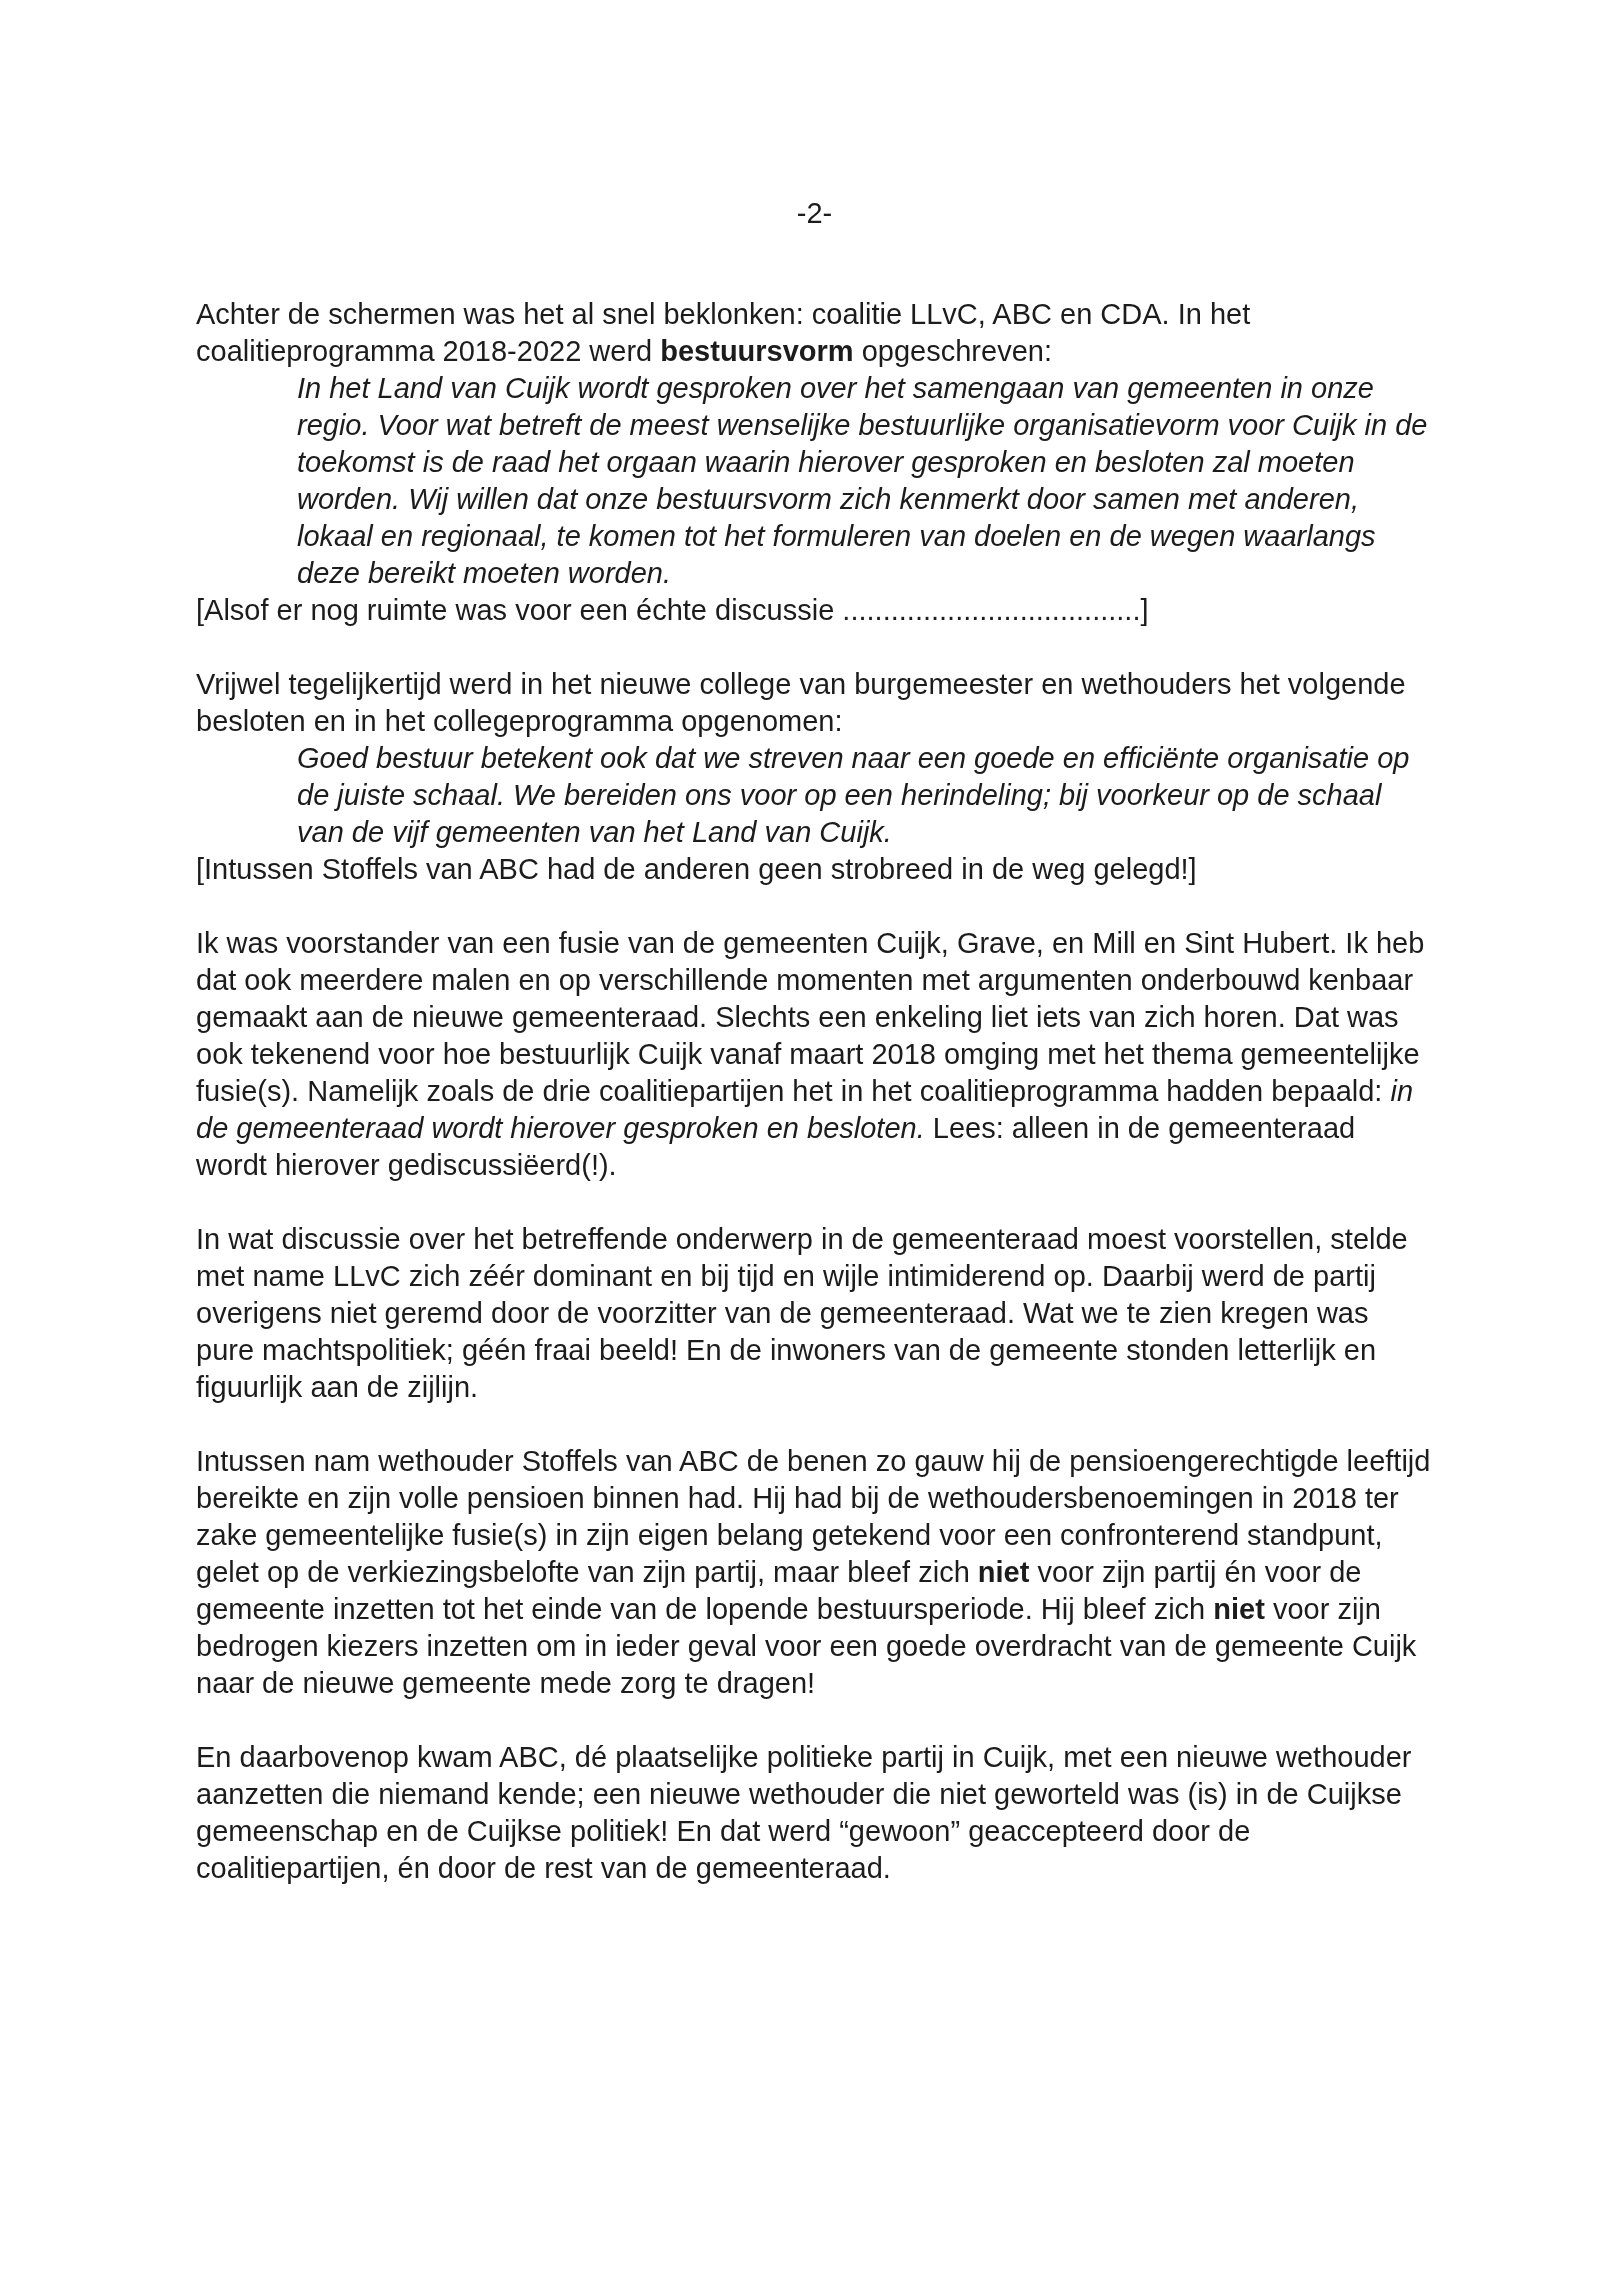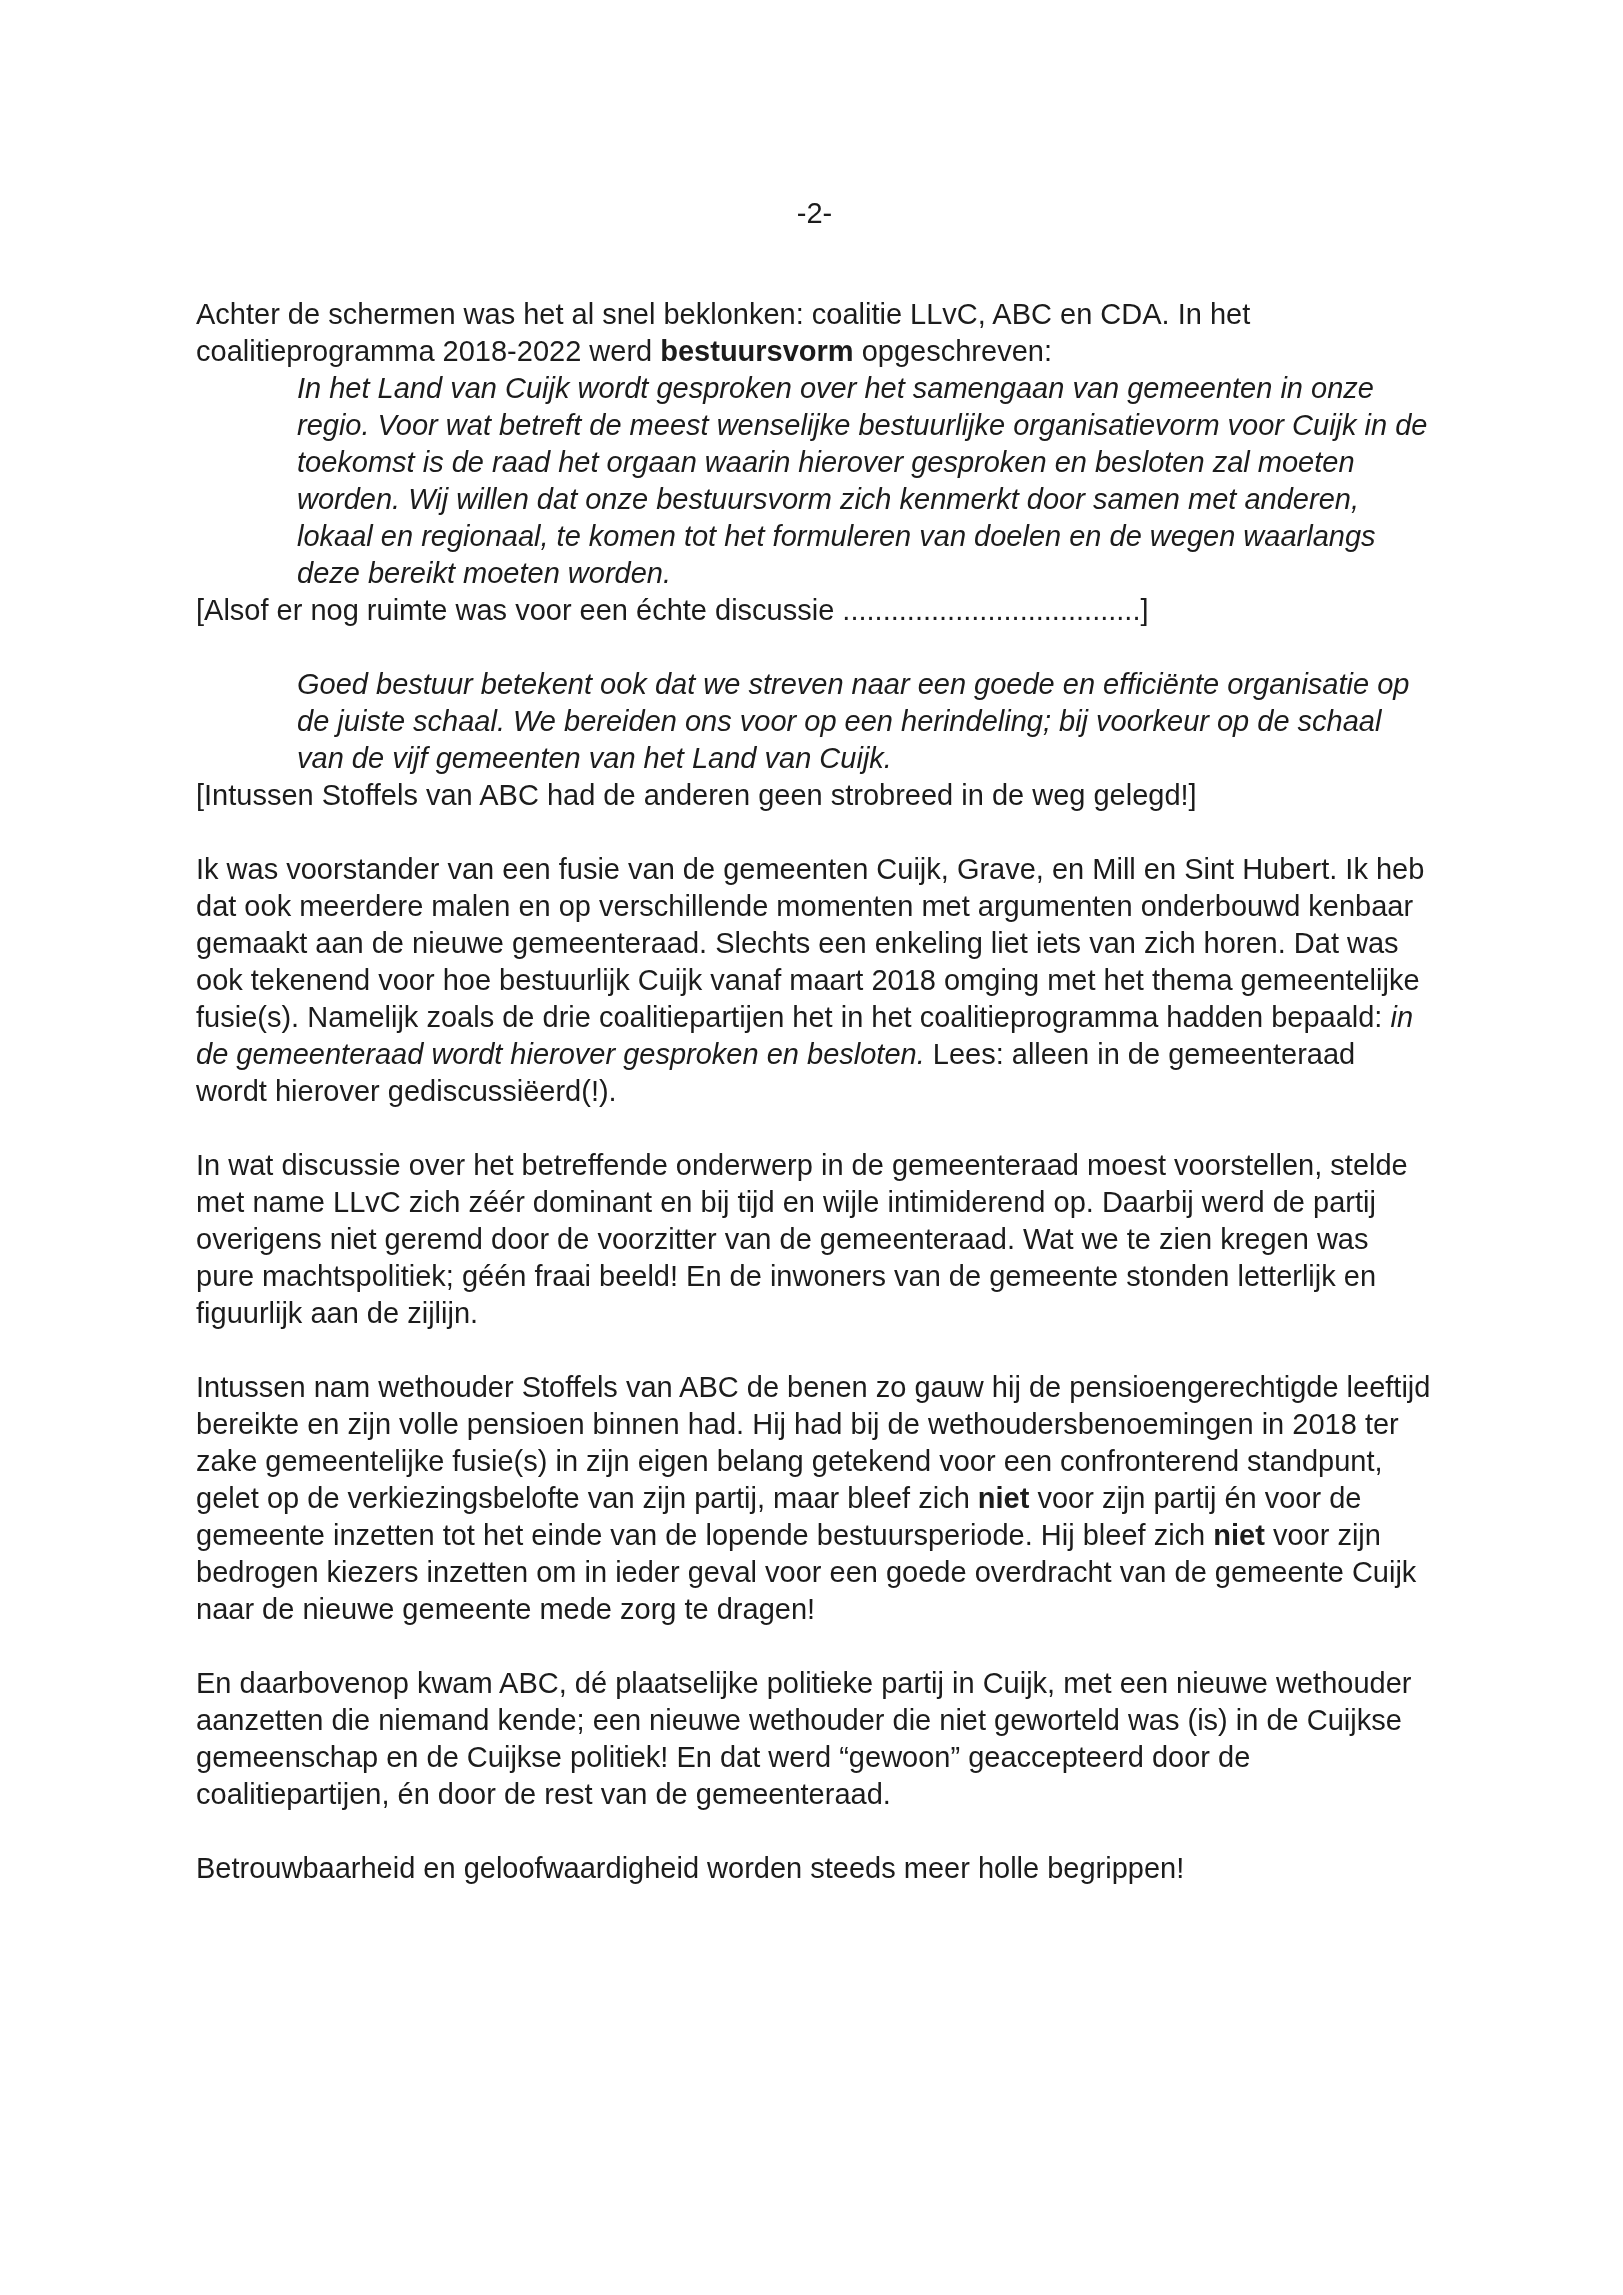--- a/index.html
+++ b/index.html
@@ -36,30 +36,30 @@
 <div class="page">
 
   <div class="pagenum">-2-</div>
 
   <p class="para tight"><span>Achter de schermen was het al snel beklonken: coalitie LLvC, ABC en CDA. In het coalitieprogramma 2018-2022 werd </span><span class="b">bestuursvorm</span><span> opgeschreven:</span></p>
 
   <p class="para tight quote">In het Land van Cuijk wordt gesproken over het samengaan van gemeenten in onze regio. Voor wat betreft de meest wenselijke bestuurlijke organisatievorm voor Cuijk in de toekomst is de raad het orgaan waarin hierover gesproken en besloten zal moeten worden. Wij willen dat onze bestuursvorm zich kenmerkt door samen met anderen, lokaal en regionaal, te komen tot het formuleren van doelen en de wegen waarlangs deze bereikt moeten worden.</p>
 
   <p class="para">[Alsof er nog ruimte was voor een échte discussie .....................................]</p>
 
+  <p class="para tight">Vrijwel tegelijkertijd werd in het nieuwe college van burgemeester en wethouders het volgende besloten en in het collegeprogramma opgenomen:</p>
 
   <p class="para tight quote">Goed bestuur betekent ook dat we streven naar een goede en efficiënte organisatie op de juiste schaal. We bereiden ons voor op een herindeling; bij voorkeur op de schaal van de vijf gemeenten van het Land van Cuijk.</p>
 
   <p class="para">[Intussen Stoffels van ABC had de anderen geen strobreed in de weg gelegd!]</p>
 
   <p class="para"><span>Ik was voorstander van een fusie van de gemeenten Cuijk, Grave, en Mill en Sint Hubert. Ik heb dat ook meerdere malen en op verschillende momenten met argumenten onderbouwd kenbaar gemaakt aan de nieuwe gemeenteraad. Slechts een enkeling liet iets van zich horen. Dat was ook tekenend voor hoe bestuurlijk Cuijk vanaf maart 2018 omging met het thema gemeentelijke fusie(s). Namelijk zoals de drie coalitiepartijen het in het coalitieprogramma hadden bepaald: </span><span class="i">in de gemeenteraad wordt hierover gesproken en besloten.</span><span> Lees: alleen in de gemeenteraad wordt hierover gediscussiëerd(!).</span></p>
 
   <p class="para">In wat discussie over het betreffende onderwerp in de gemeenteraad moest voorstellen, stelde met name LLvC zich zéér dominant en bij tijd en wijle intimiderend op. Daarbij werd de partij overigens niet geremd door de voorzitter van de gemeenteraad. Wat we te zien kregen was pure machtspolitiek; géén fraai beeld! En de inwoners van de gemeente stonden letterlijk en figuurlijk aan de zijlijn.</p>
 
 
   <p class="para indent"><span>Intussen nam wethouder Stoffels van ABC de benen zo gauw hij de pensioengerechtigde leeftijd bereikte en zijn volle pensioen binnen had. Hij had bij de wethoudersbenoemingen in 2018 ter zake gemeentelijke fusie(s) in zijn eigen belang getekend voor een confronterend standpunt, gelet op de verkiezingsbelofte van zijn partij, maar bleef zich </span><span class="b">niet</span><span> voor zijn partij én voor de gemeente inzetten tot het einde van de lopende bestuursperiode. Hij bleef zich </span><span class="b">niet</span><span> voor zijn bedrogen kiezers inzetten om in ieder geval voor een goede overdracht van de gemeente Cuijk naar de nieuwe gemeente mede zorg te dragen!</span></p>
 
   <p class="para indent">En daarbovenop kwam ABC, dé plaatselijke politieke partij in Cuijk, met een nieuwe wethouder aanzetten die niemand kende; een nieuwe wethouder die niet geworteld was (is) in de Cuijkse gemeenschap en de Cuijkse politiek! En dat werd “gewoon” geaccepteerd door de coalitiepartijen, én door de rest van de gemeenteraad.</p>
 
-  <p class="para">Betrouwbaarheid en geloofwaardigheid worden steeds meer holle begrippen!</p>
 
 </div>
 
 
 </body></html>

